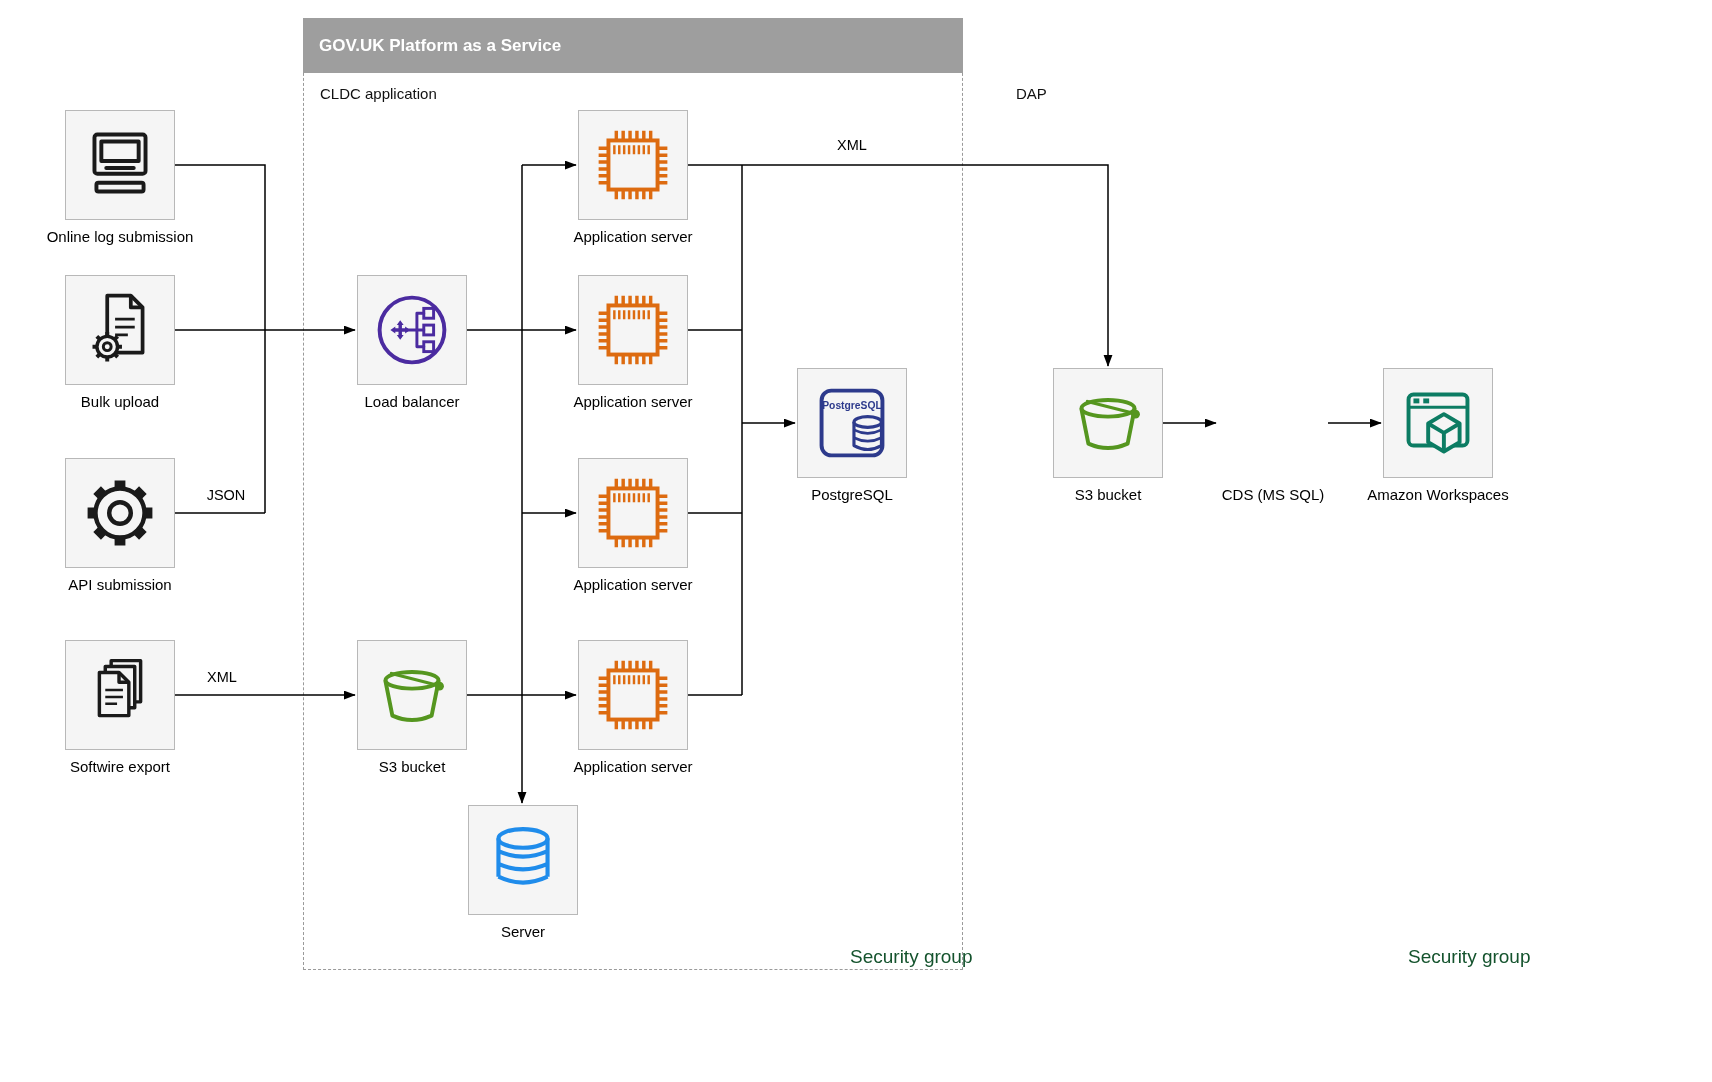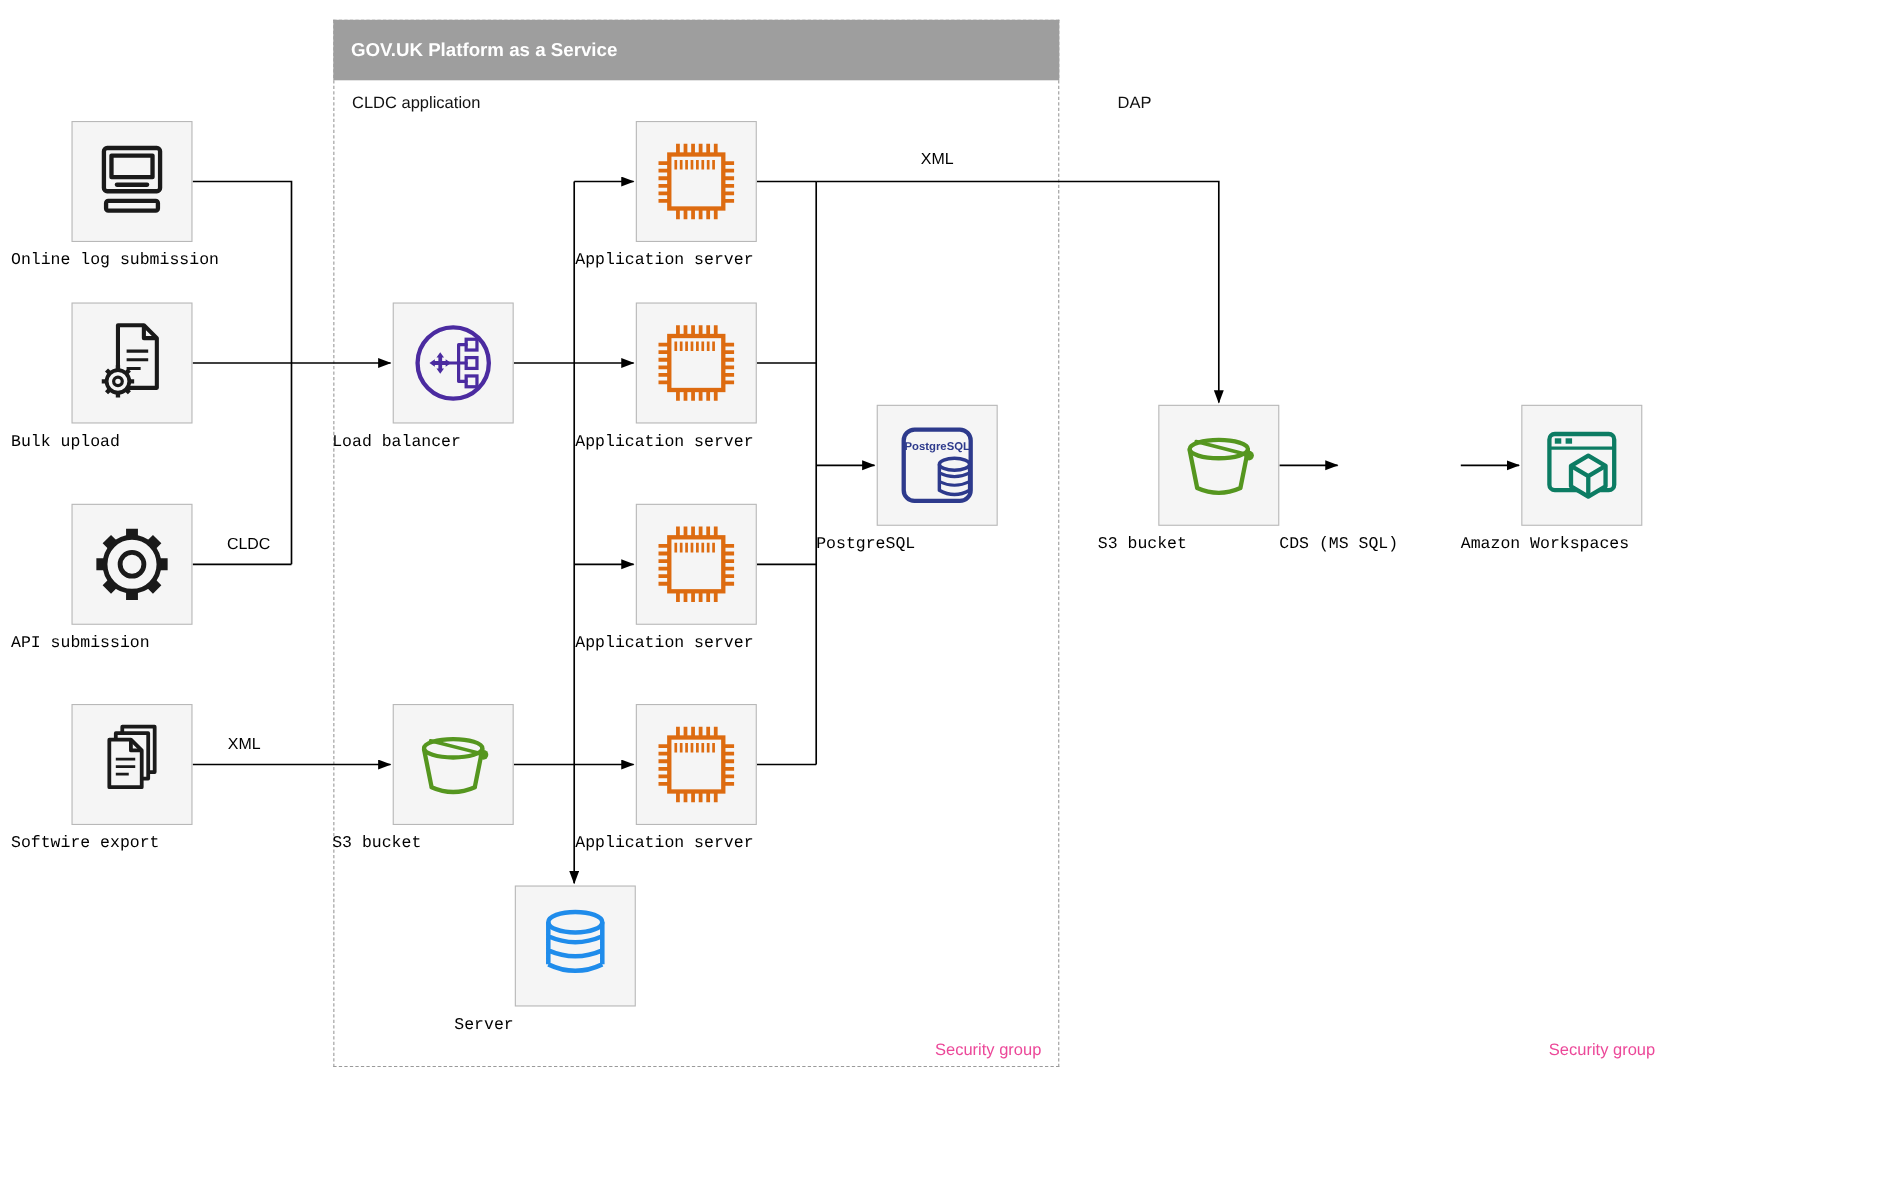--- a/index.html
+++ b/index.html
@@ -2,26 +2,26 @@
 <html><head>
 <meta charset="utf-8">
 <style>
   html,body{margin:0;padding:0;background:#fff;}
   .canvas{position:relative;width:1712px;height:1082px;background:#fff;
           font-family:"Liberation Sans",sans-serif;overflow:hidden;}
   .container{position:absolute;border:1.5px dashed #9a9a9a;box-sizing:border-box;z-index:0;background:#fff;}
   .container-header{position:absolute;top:-1px;left:-1px;right:-1px;height:55px;background:#9e9e9e;
           color:#fff;font-weight:bold;font-size:17px;line-height:55px;padding-left:16px;}
   .sublabel{position:absolute;font-weight:normal;font-size:15px;color:#111;z-index:4;}
-  .sg-footer{position:absolute;right:12px;bottom:8px;font-size:15px;color:#ec4899;z-index:4;}
+  .sg-footer{position:absolute;right:12px;bottom:8px;font-size:19px;color:#14532d;z-index:4;}
   .connectors{position:absolute;left:0;top:0;z-index:1;}
   .node{position:absolute;width:110px;height:110px;background:#f5f5f5;border:1px solid #b8b8b8;
         box-sizing:border-box;z-index:2;}
   .node svg{display:block;width:108px;height:108px;}
-  .nlabel{position:absolute;width:220px;text-align:left;font-size:15px;color:#000;z-index:3;font-family:Liberation Mono, monospace;}
+  .nlabel{position:absolute;width:220px;text-align:center;font-size:15px;color:#000;z-index:3;}
   .elabel{position:absolute;width:70px;text-align:center;font-size:14.5px;color:#000;z-index:3;}
 </style>
 </head>
 <body>
 
 <div class="canvas">
 
   <div class="container" style="left:303px;top:18px;width:660px;height:952px">
     <div class="container-header">GOV.UK Platform as a Service</div>
   </div>
@@ -54,21 +54,21 @@
       <path d="M688 513 H742"></path>
       <path d="M688 695 H742"></path>
       <path d="M742 165 V695"></path>
       <path d="M742 423 H795" marker-end="url(#arw)"></path>
       <path d="M742 165 H1108 V366" marker-end="url(#arw)"></path>
       <path d="M1163 423 H1216" marker-end="url(#arw)"></path>
       <path d="M1328 423 H1381" marker-end="url(#arw)"></path>
     </g>
   </svg>
 
-  <div class="elabel" style="left:191px;top:487px">CLDC</div>
+  <div class="elabel" style="left:191px;top:487px">JSON</div>
   <div class="elabel" style="left:187px;top:669px">XML</div>
   <div class="elabel" style="left:817px;top:137px">XML</div>
 
   <div class="node" style="left:65px;top:110px">
     <svg viewBox="0 0 110 110">
       <g fill="none" stroke="#1a1a1a" stroke-width="4" stroke-linejoin="round" stroke-linecap="round">
         <rect x="29" y="24" width="52" height="40" rx="3"></rect>
         <rect x="36" y="31" width="38" height="20"></rect>
         <path d="M41 58 H69"></path>
         <rect x="31" y="73" width="48" height="9" rx="2"></rect>

